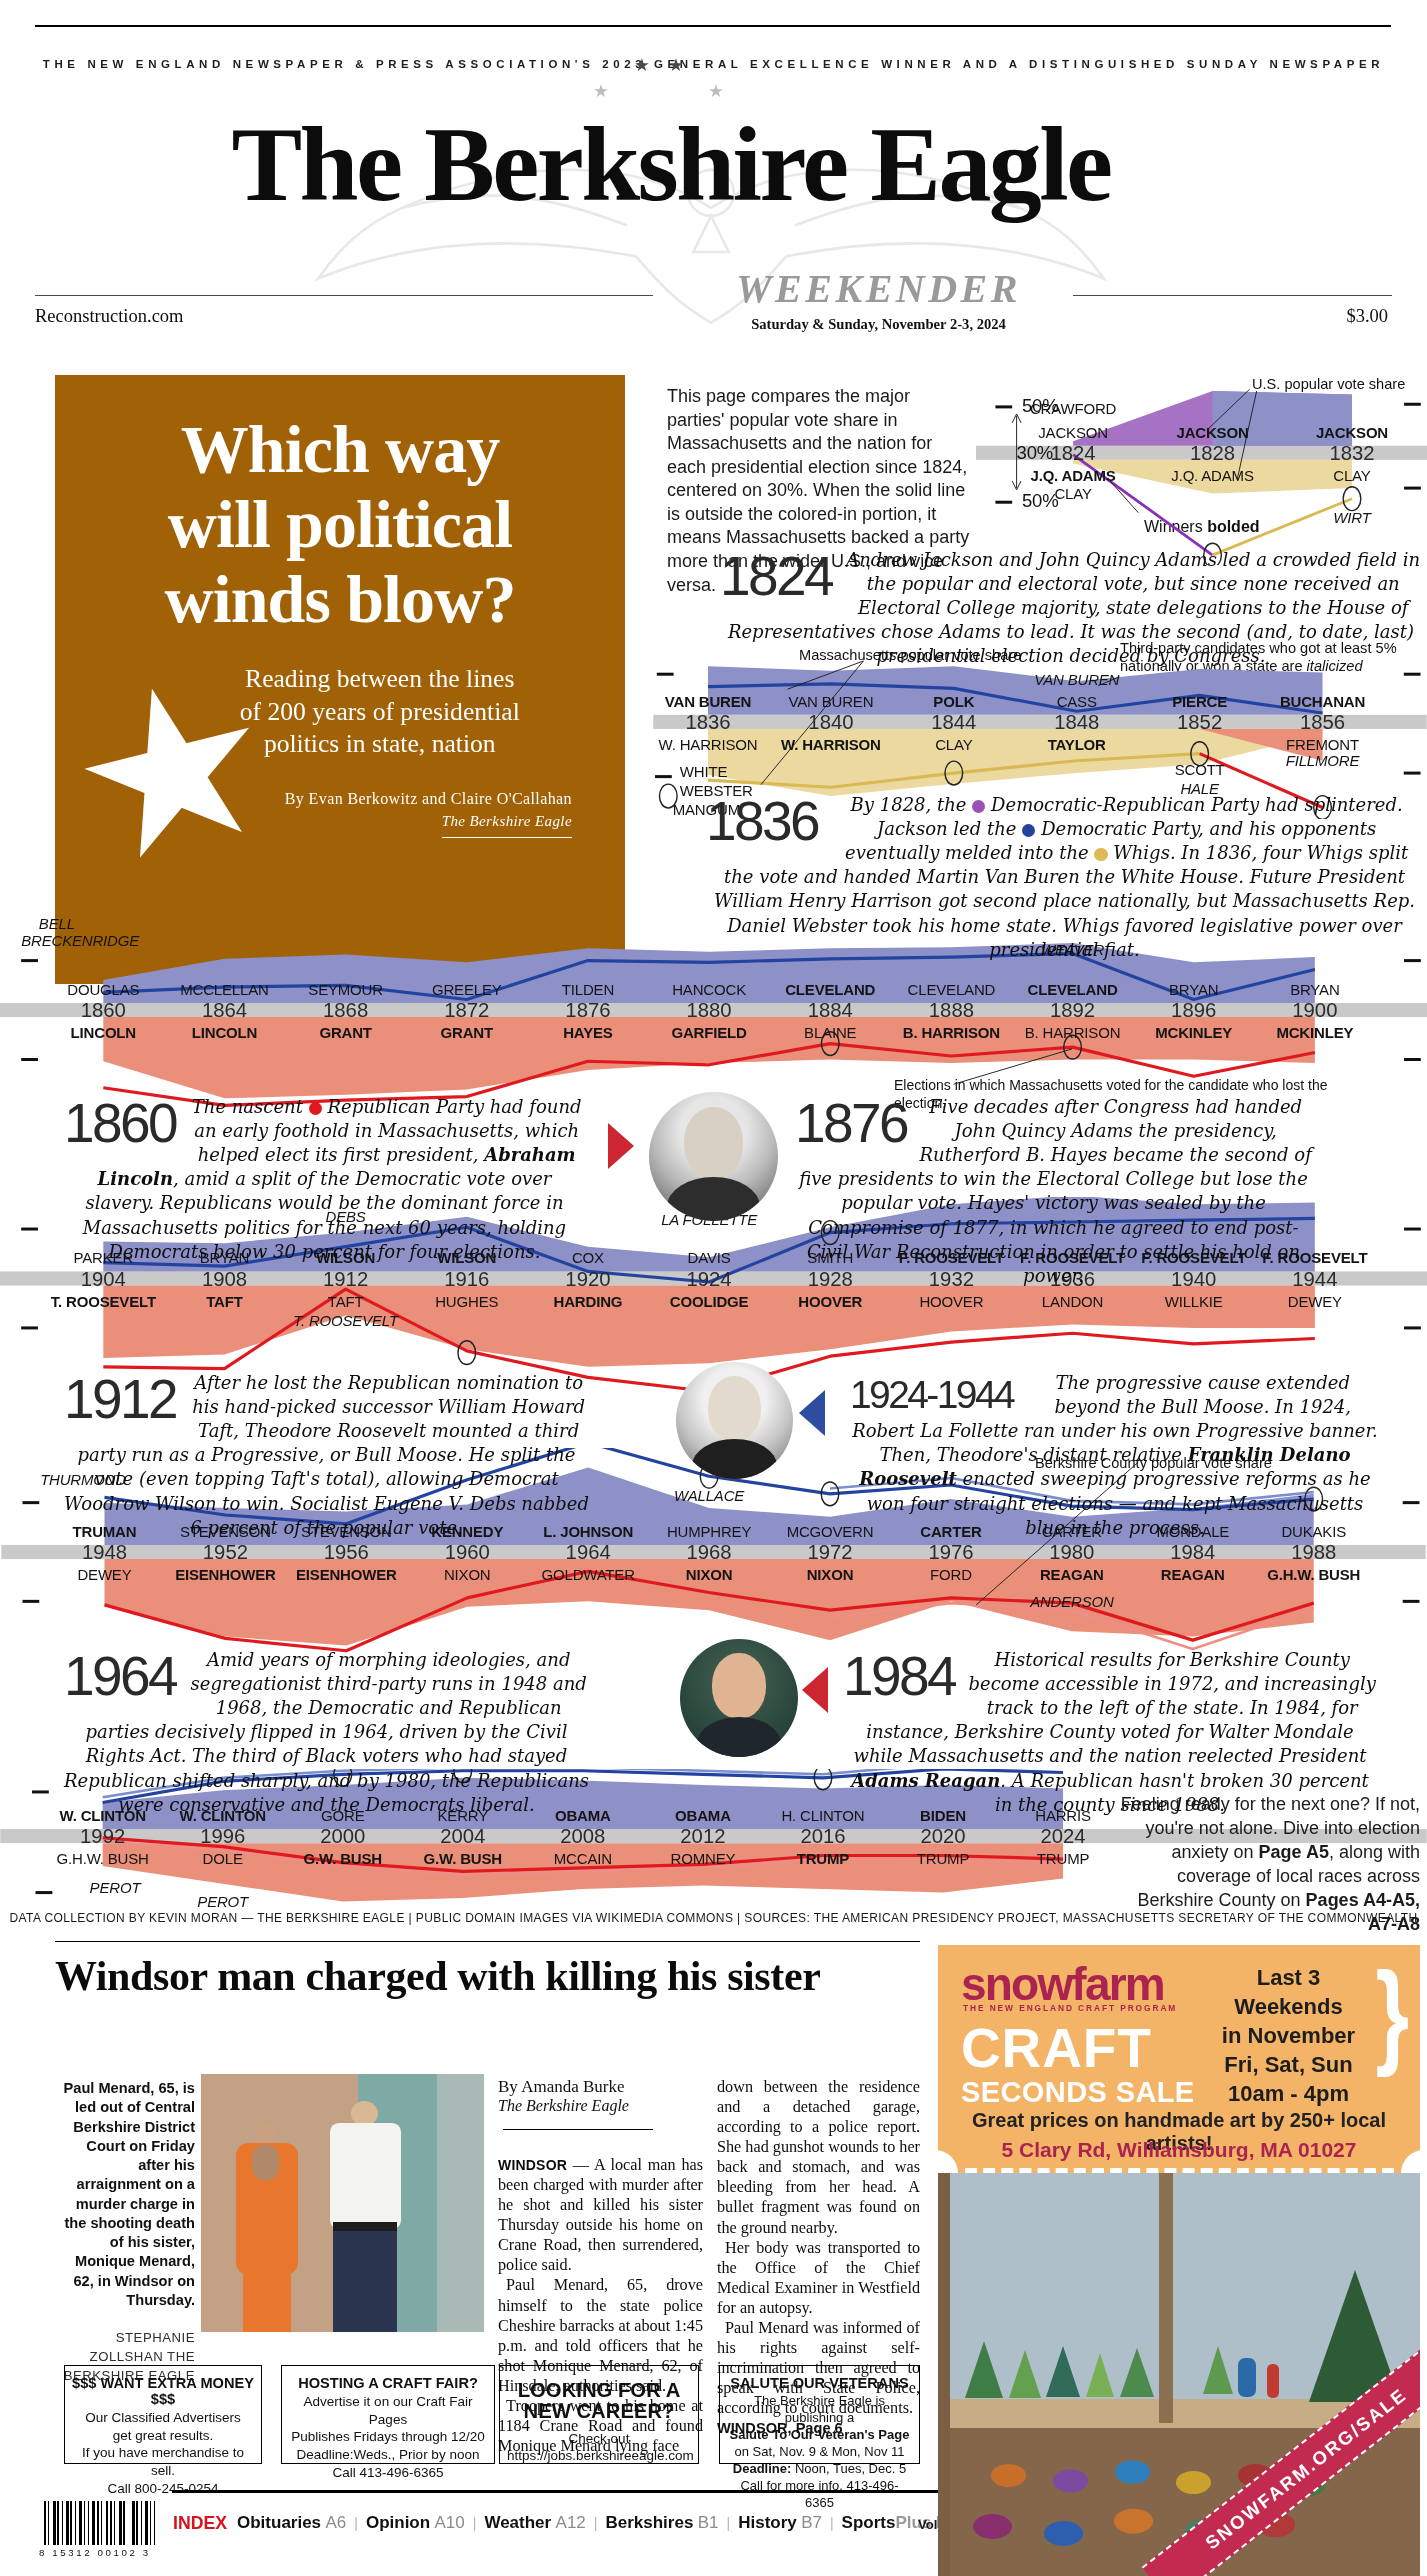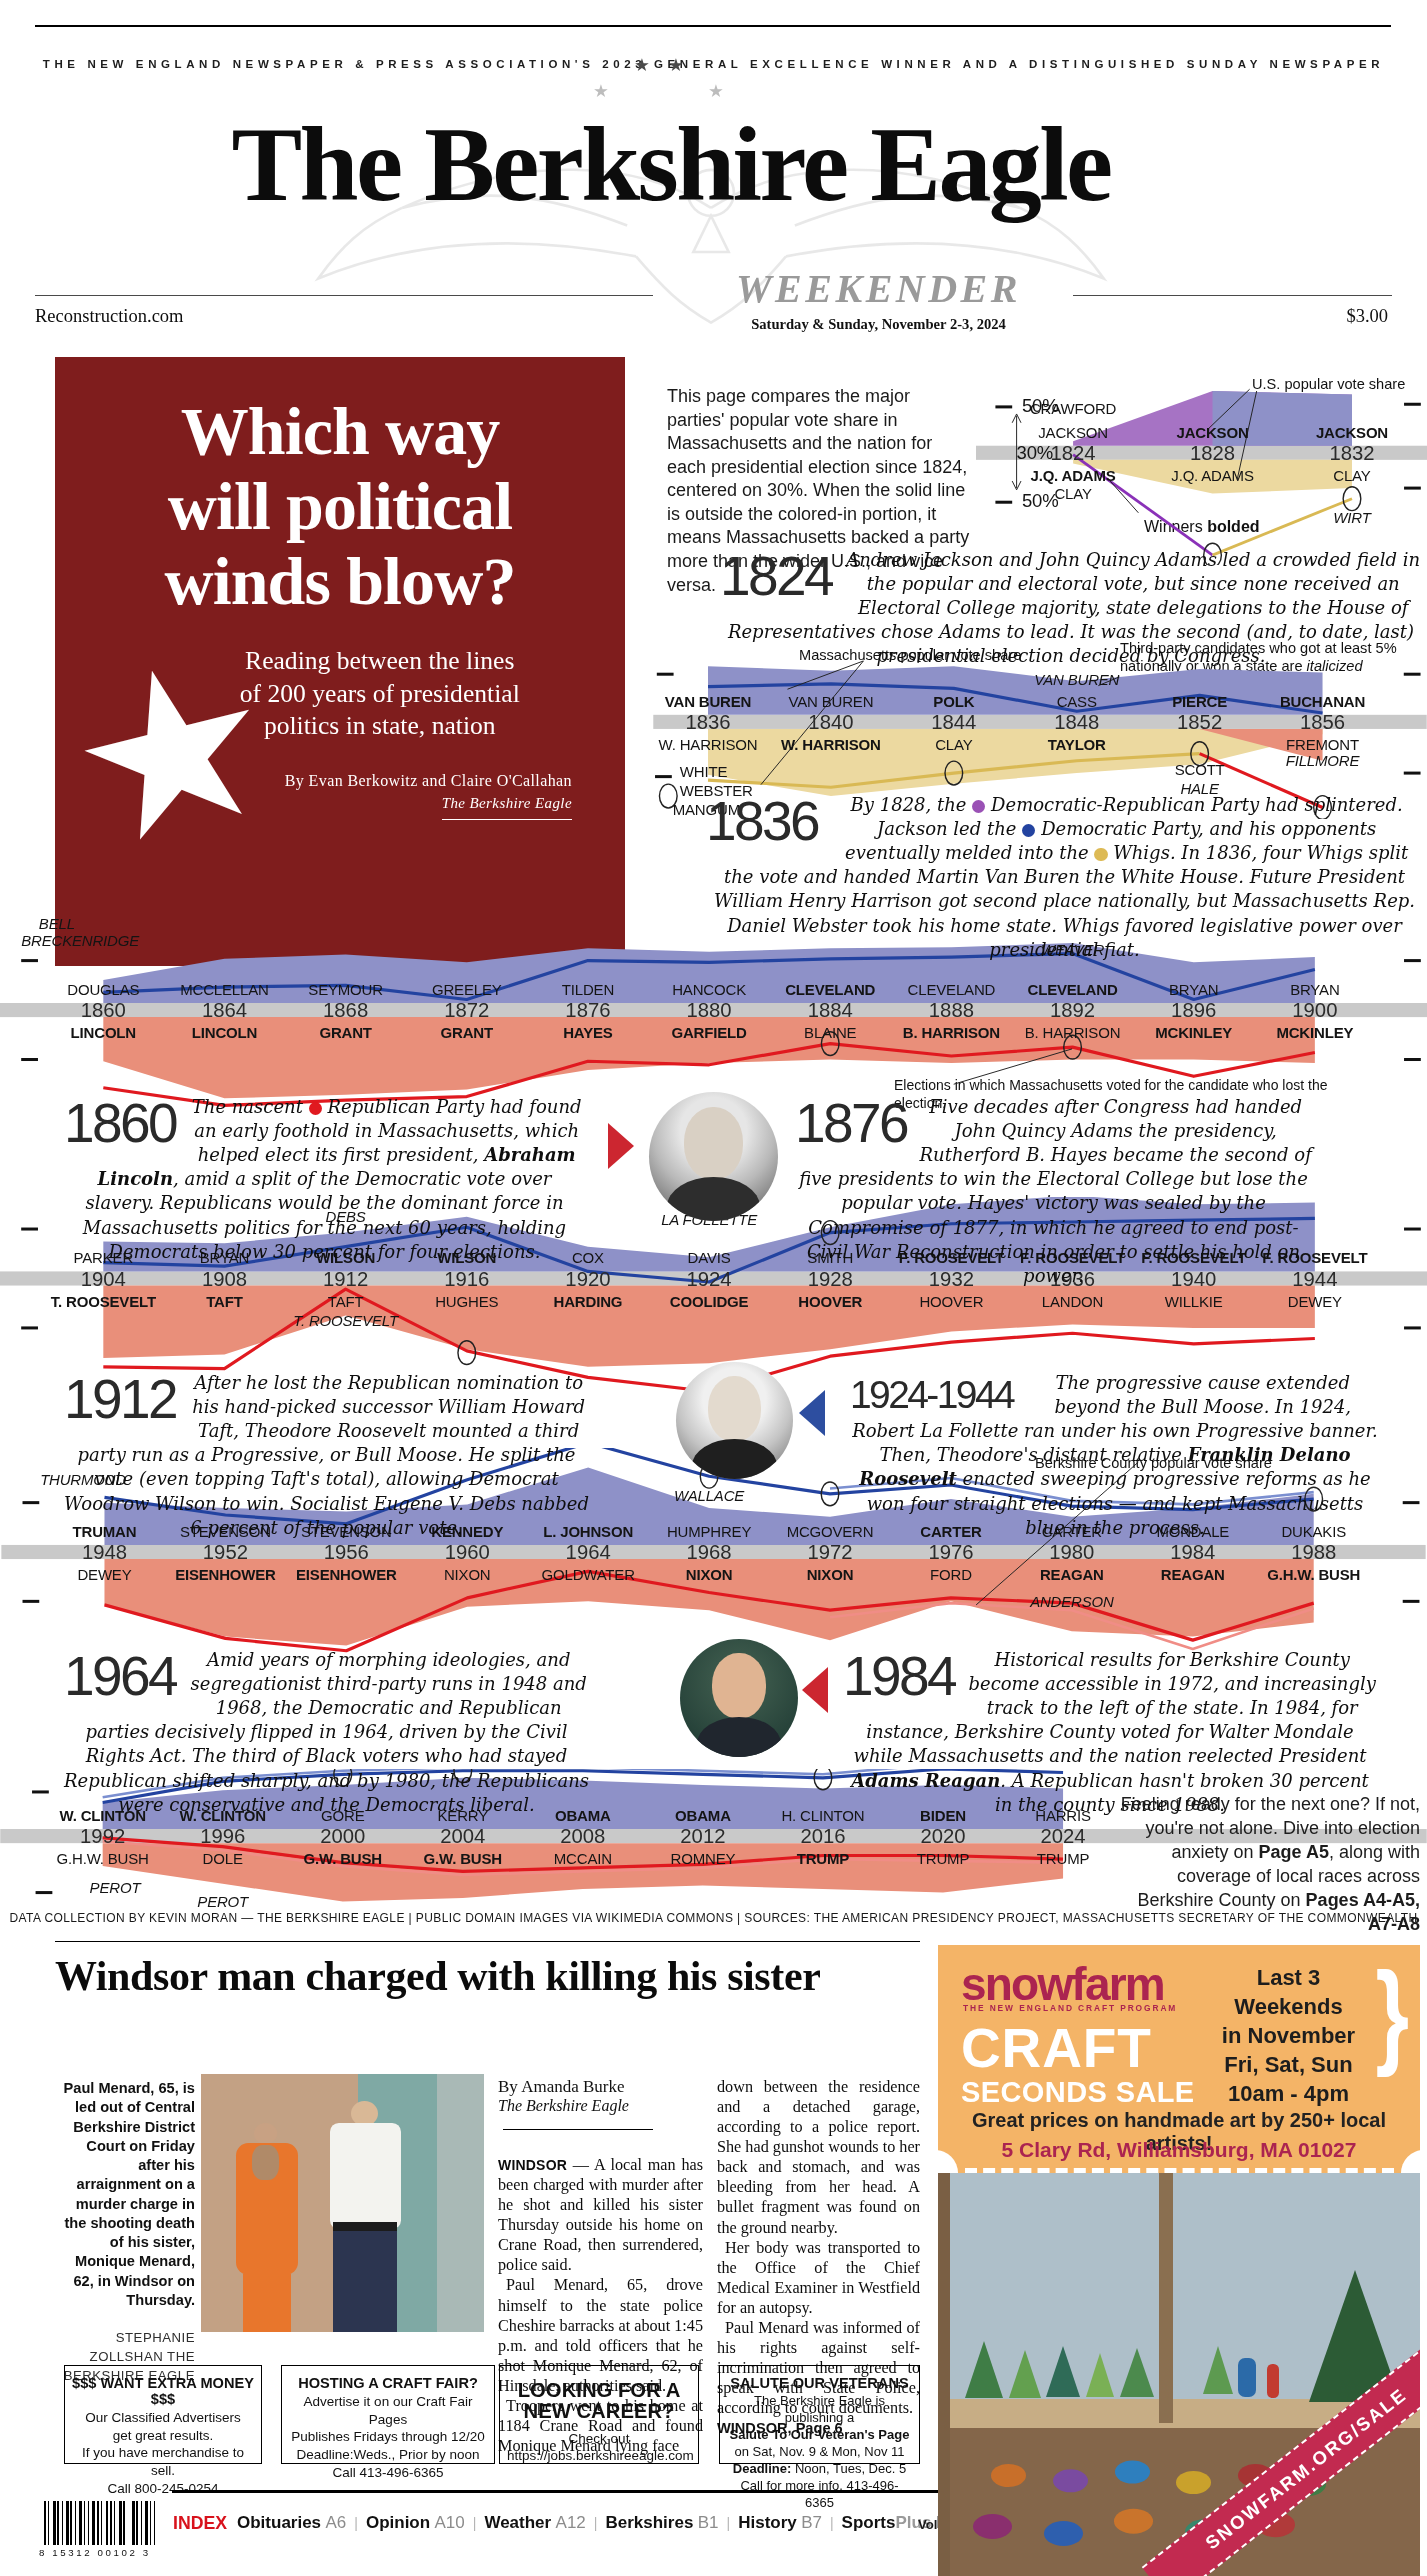--- a/index.html
+++ b/index.html
@@ -17,21 +17,21 @@
              font-style:italic;font-weight:bold;font-size:40px;letter-spacing:3.5px;color:#9a9a9a}
   .mast-rule{top:295px;border-top:1.8px solid #4a4a4a}
   .site{top:306px;left:35px;font-family:"Liberation Serif",serif;font-size:18.5px;color:#0c0c0c}
   .price{top:306px;right:39px;font-family:"Liberation Serif",serif;font-size:18.5px}
   .dateline{top:316px;left:680px;width:397px;text-align:center;font-family:"Liberation Serif",serif;
             font-weight:bold;font-size:14.6px}
   .star-deco{font-size:17.7px;color:#4a4a4a}
   .star-deco.gray{color:#bdbdbd}
   .eagle{opacity:.55}
   
-  .feature{left:55px;top:357px;width:570px;height:609px;background:#7f1d1d;overflow:hidden}
+  .feature{left:55px;top:375px;width:570px;height:609px;background:#a16207;overflow:hidden}
   .feature h1{margin:37px 8.8px 0;text-align:center;color:#fff;font-family:"Liberation Serif",serif;
               font-weight:bold;font-size:68px;line-height:1.1;letter-spacing:-0.9px}
   .feature .sub{margin:26.5px 26.5px 0 106px;text-align:center;color:#fff;font-family:"Liberation Serif",serif;
               font-size:25.6px;line-height:1.28}
   .feature .byl{margin:29px 53px 0 0;text-align:right;color:#fff;font-family:"Liberation Serif",serif;
               font-size:16px;letter-spacing:0.4px}
   .feature .byl .org{font-style:italic;font-size:15px;display:inline-block;margin-top:5.3px;
               border-bottom:1.3px solid #fff;padding-bottom:7px}
   .bigstar{left:17.7px;top:284px;font-size:221px;color:#fff;transform:rotate(-14deg);line-height:1}
   

